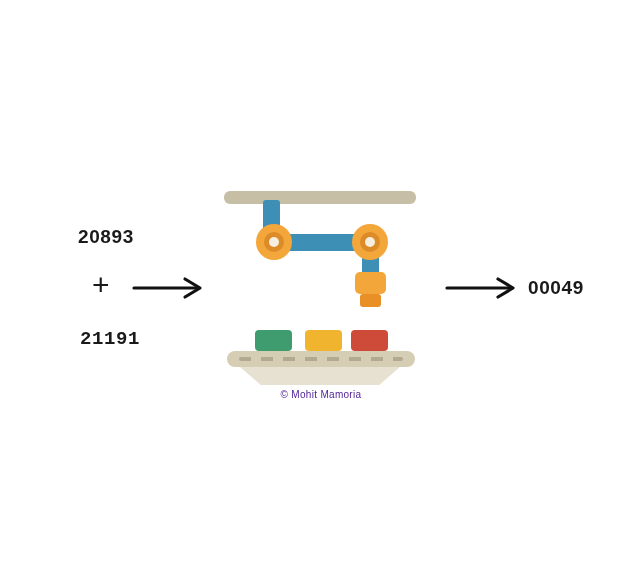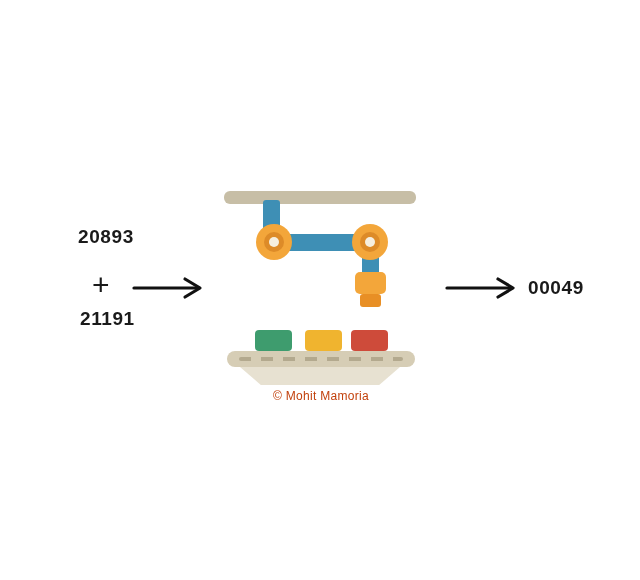--- a/index.html
+++ b/index.html
@@ -107,33 +107,33 @@
     );
   }
   .belt-base {
     left: 240px; top: 367px; width: 160px; height: 18px;
     background: var(--belt-base, #e7e1d1);
     clip-path: polygon(0 0, 100% 0, 87% 100%, 13% 100%);
   }
   .credit {
     left: 227px; top: 389px; width: 188px;
     text-align: center;
-    font-size: 12px;
-    color: #c2410c;
+    font-size: 10px;
+    color: #4c1d95;
     letter-spacing: 0.3px;
   }
 </style>
 </head>
 <body>
 
 <div class="canvas">
 
   <div class="abs num" style="left:78px; top:226px;">20893</div>
   <div class="abs plus" style="left:92px; top:270px;">+</div>
-  <div class="abs num" style="left:80px; top:308px;">21191</div>
+  <div class="abs num" style="left:80px; top:328px;font-family:Liberation Mono, monospace;">21191</div>
 
   <svg class="abs arrow" style="left:131px; top:275px;" width="75" height="26" viewBox="0 0 75 26" aria-hidden="true">
     <path d="M3,13 L68,13"></path>
     <path d="M54,4 L69,13 L54,22"></path>
   </svg>
 
   <div>
     <div class="abs ceiling"></div>
     <div class="abs post"></div>
     <div class="abs arm-h"></div>

